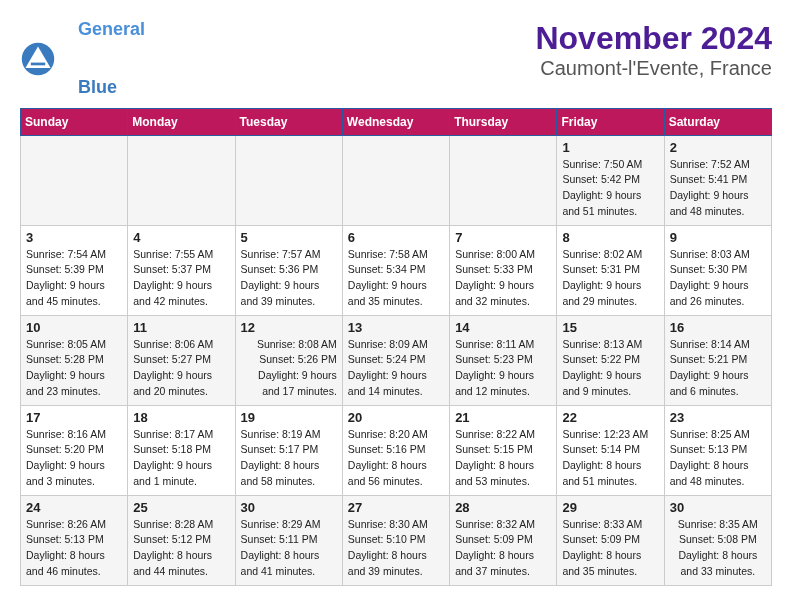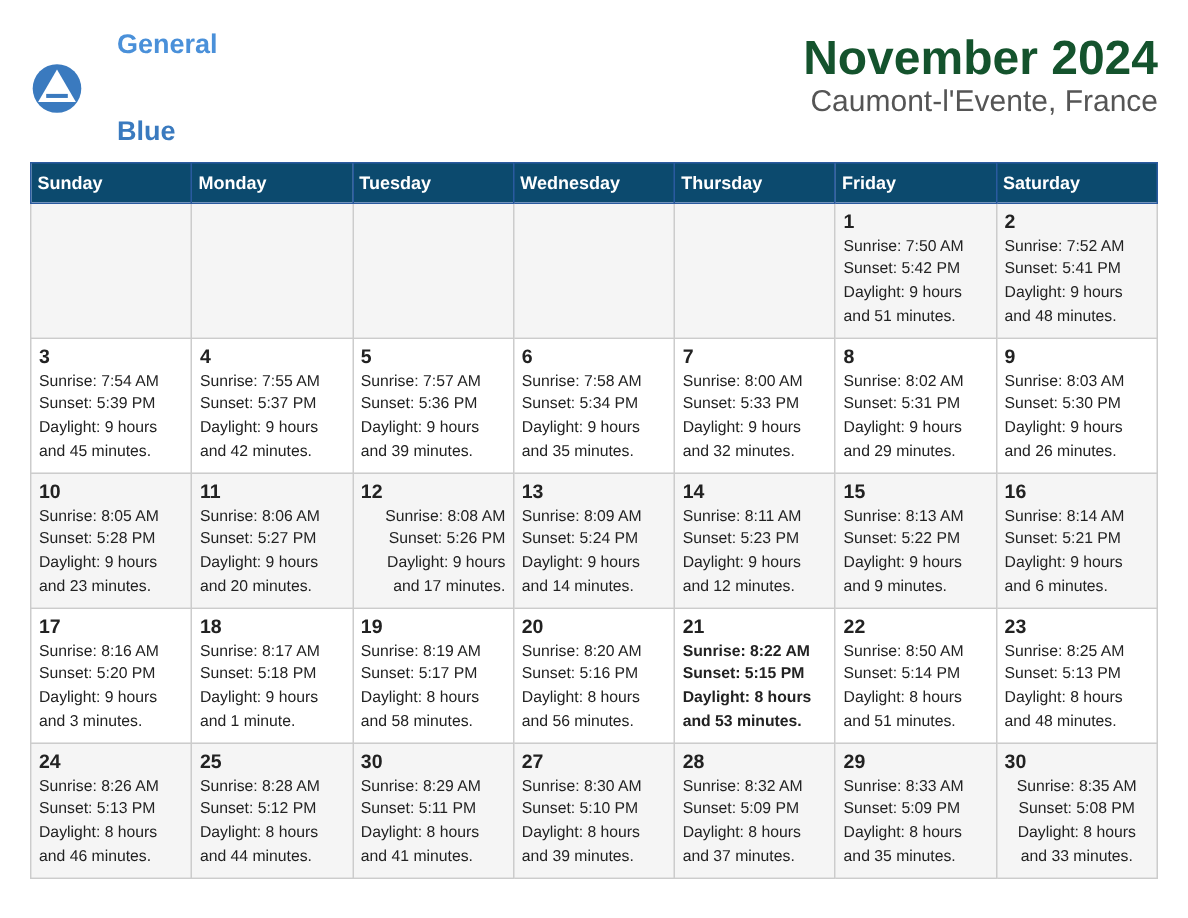--- a/index.html
+++ b/index.html
@@ -33,33 +33,33 @@
     .logo-icon {
       width: 36px;
       height: 36px;
     }
     .title-block {
       text-align: right;
     }
     .month-title {
       font-size: 32px;
       font-weight: bold;
-      color: #14532d;
+      color: #4c1d95;
     }
     .location-title {
       font-size: 20px;
       color: #555;
     }
     table {
       width: 100%;
       border-collapse: collapse;
       table-layout: fixed;
     }
     thead tr th {
-      background-color: #0c4a6e;
+      background-color: #be185d;
       color: #fff;
       font-size: 12px;
       font-weight: bold;
       padding: 6px 4px;
       text-align: left;
       border: 1px solid #2a5a9f;
     }
     tbody tr td {
       border: 1px solid #ccc;
       vertical-align: top;
@@ -270,28 +270,28 @@
         </td>
         <td>
           <span class="day-number">20</span>
           <div class="day-info" style="white-space: pre-line;">Sunrise: 8:20 AM
 Sunset: 5:16 PM
 Daylight: 8 hours
 and 56 minutes.</div>
         </td>
         <td>
           <span class="day-number">21</span>
-          <div class="day-info" style="white-space: pre-line; font-weight: bold;">Sunrise: 8:22 AM
+          <div class="day-info" style="white-space: pre-line;">Sunrise: 8:22 AM
 Sunset: 5:15 PM
 Daylight: 8 hours
 and 53 minutes.</div>
         </td>
         <td>
           <span class="day-number">22</span>
-          <div class="day-info" style="white-space: pre-line;">Sunrise: 8:50 AM
+          <div class="day-info" style="white-space: pre-line;">Sunrise: 12:23 AM
 Sunset: 5:14 PM
 Daylight: 8 hours
 and 51 minutes.</div>
         </td>
         <td>
           <span class="day-number">23</span>
           <div class="day-info" style="white-space: pre-line;">Sunrise: 8:25 AM
 Sunset: 5:13 PM
 Daylight: 8 hours
 and 48 minutes.</div>

